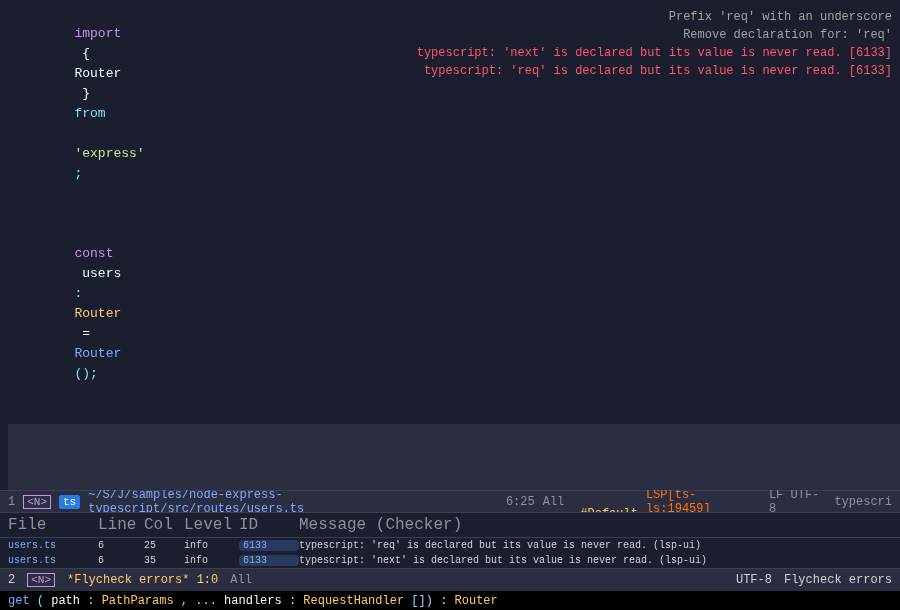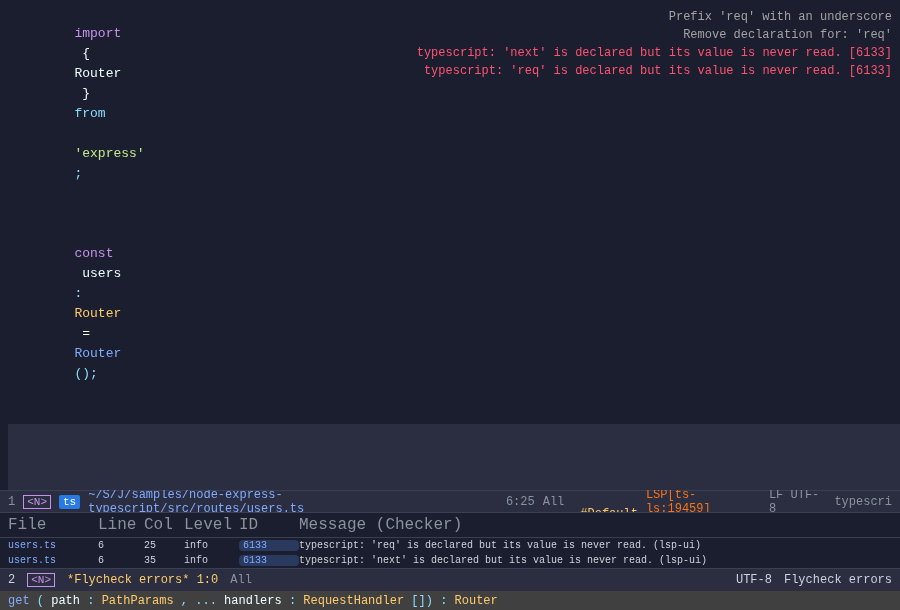--- a/index.html
+++ b/index.html
@@ -170,21 +170,21 @@
     .status-bar-bottom .flycheck {
       color: #ffcb6b;
     }
 
     .status-bar-bottom .spacer { flex: 1; }
     .status-bar-bottom .encoding { color: #cdd3de; text-align: right; }
     .status-bar-bottom .flycheck-right { color: #cdd3de; }
 
     
     .echo-line {
-      background: #404040;
+      background: #000000;
       color: #cdd3de;
       height: 20px;
       display: flex;
       align-items: center;
       padding: 0 8px;
       font-size: 12px;
       border-top: 1px solid #2a2e40;
     }
     .echo-line .type { color: #ffcb6b; }
     .echo-line .punct { color: #89ddff; }

